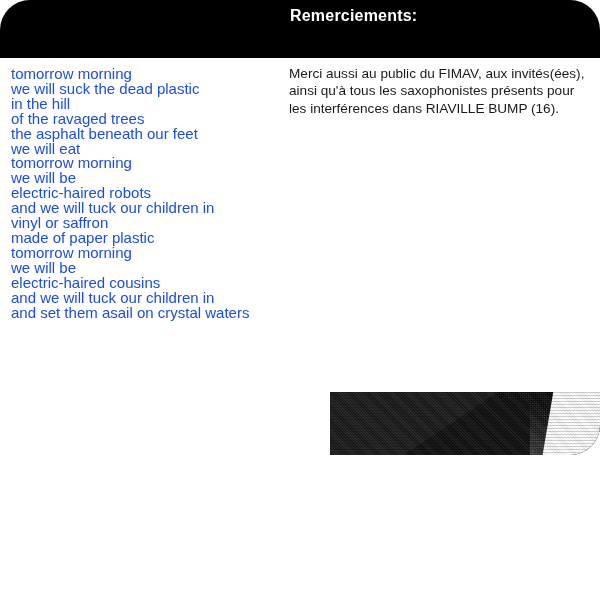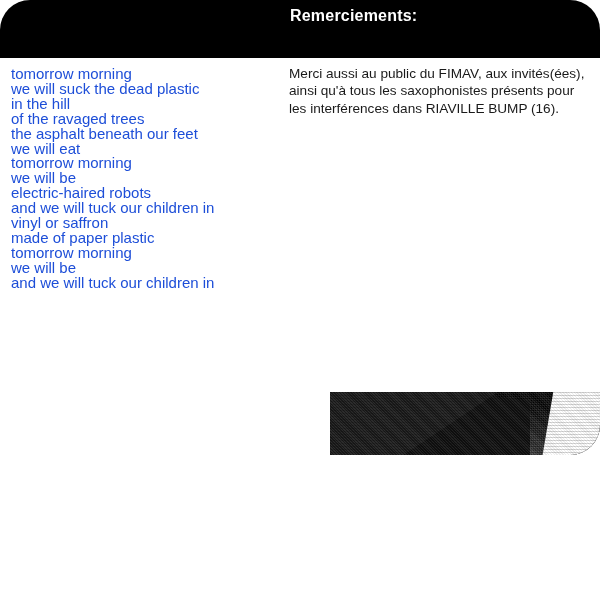--- a/index.html
+++ b/index.html
@@ -206,21 +206,23 @@
     <div class="line">the asphalt beneath our feet</div>
     <div class="line">we will eat</div>
     <div class="line">tomorrow morning</div>
     <div class="line">we will be</div>
     <div class="line">electric-haired robots</div>
     <div class="line">and we will tuck our children in</div>
     <div class="line">vinyl or saffron</div>
     <div class="line">made of paper plastic</div>
     <div class="line">tomorrow morning</div>
     <div class="line">we will be</div>
+    <div class="line">electric-haired cousins</div>
     <div class="line">and we will tuck our children in</div>
+    <div class="line">and set them asail on crystal waters</div>
   </div>
 
   <div class="credits">
     <p class="second">Merci aussi au public du FIMAV, aux invités(ées), ainsi qu'à tous les saxophonistes présents pour les interférences dans RIAVILLE BUMP (16).</p>
   </div>
 
   <div class="photo">
     <div class="noise"></div>
     <div class="face"></div>
     <div class="hat"></div>

